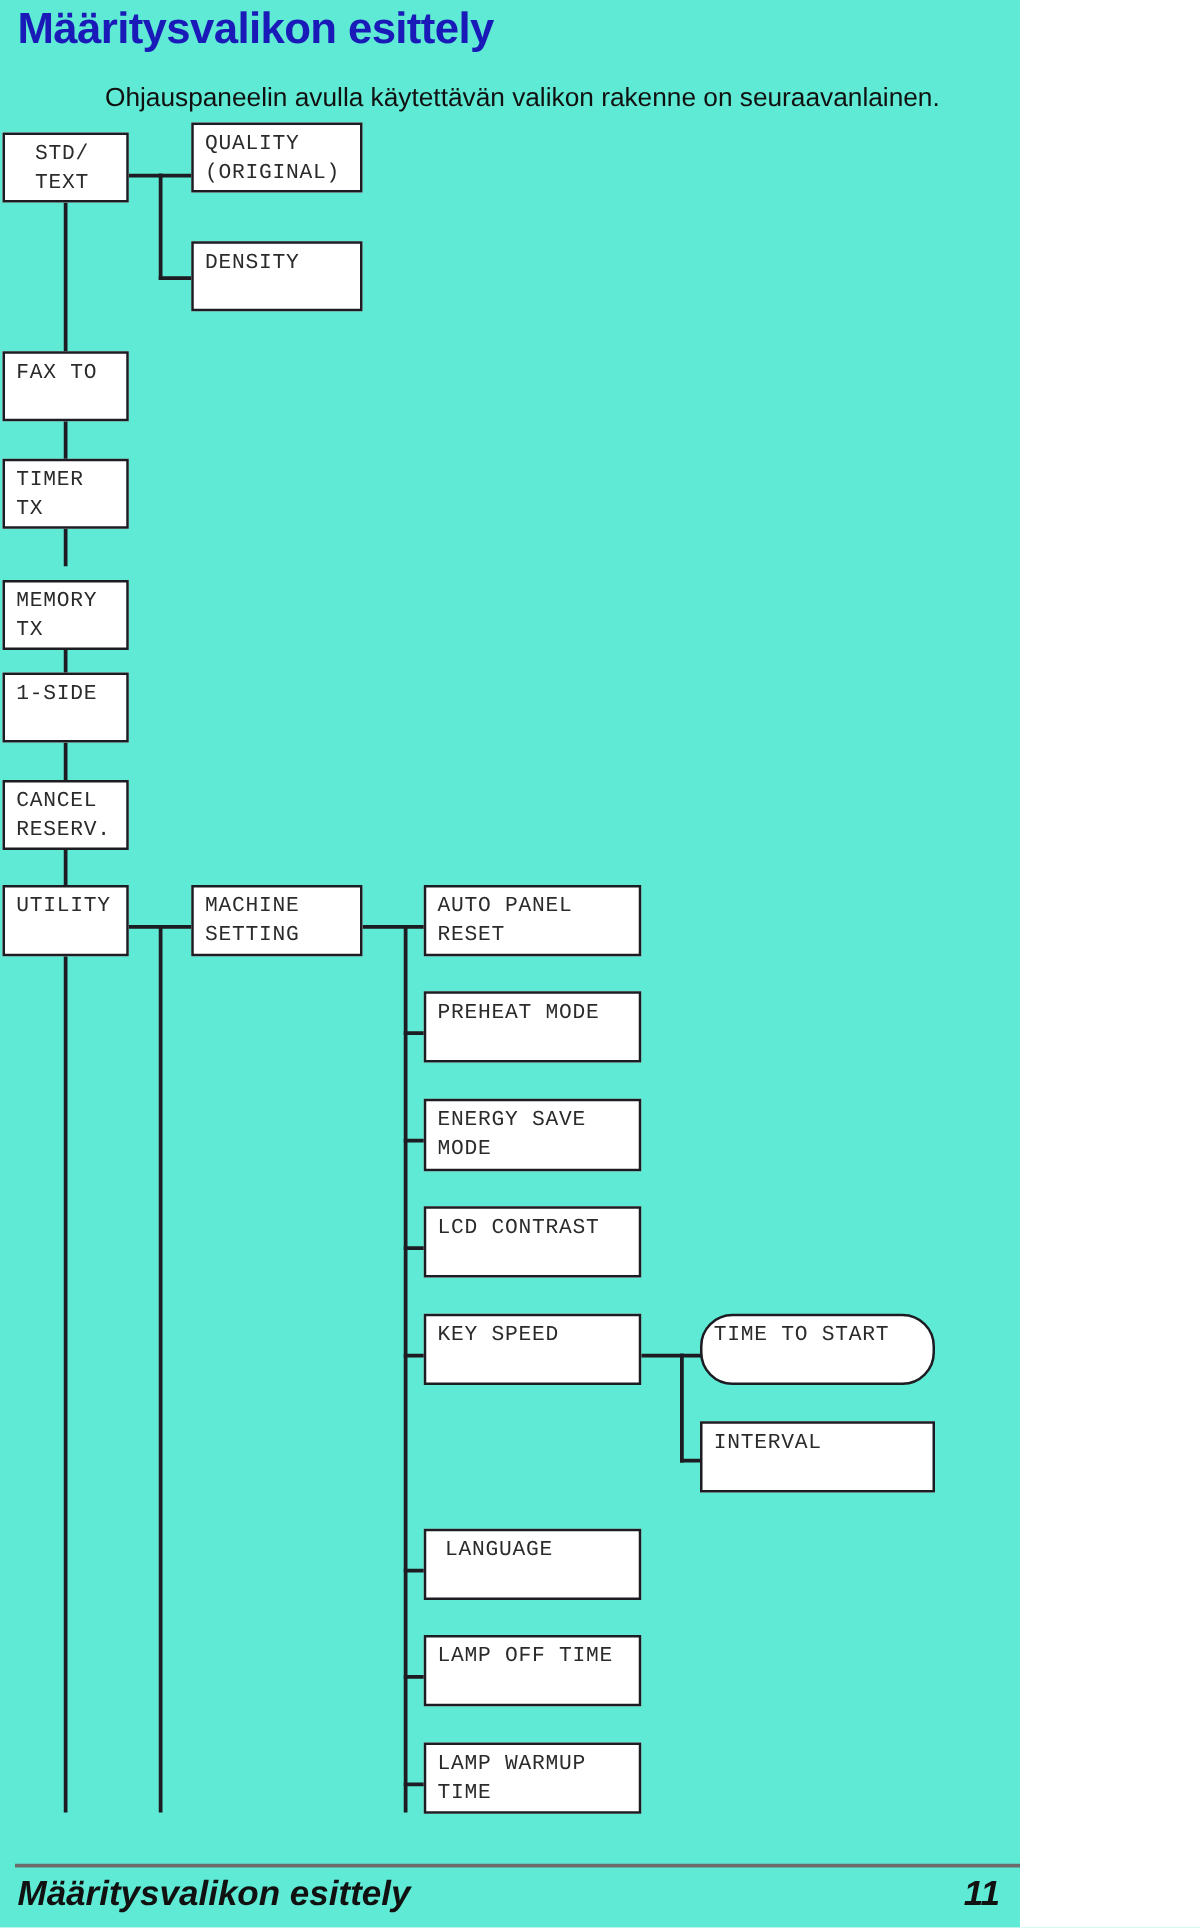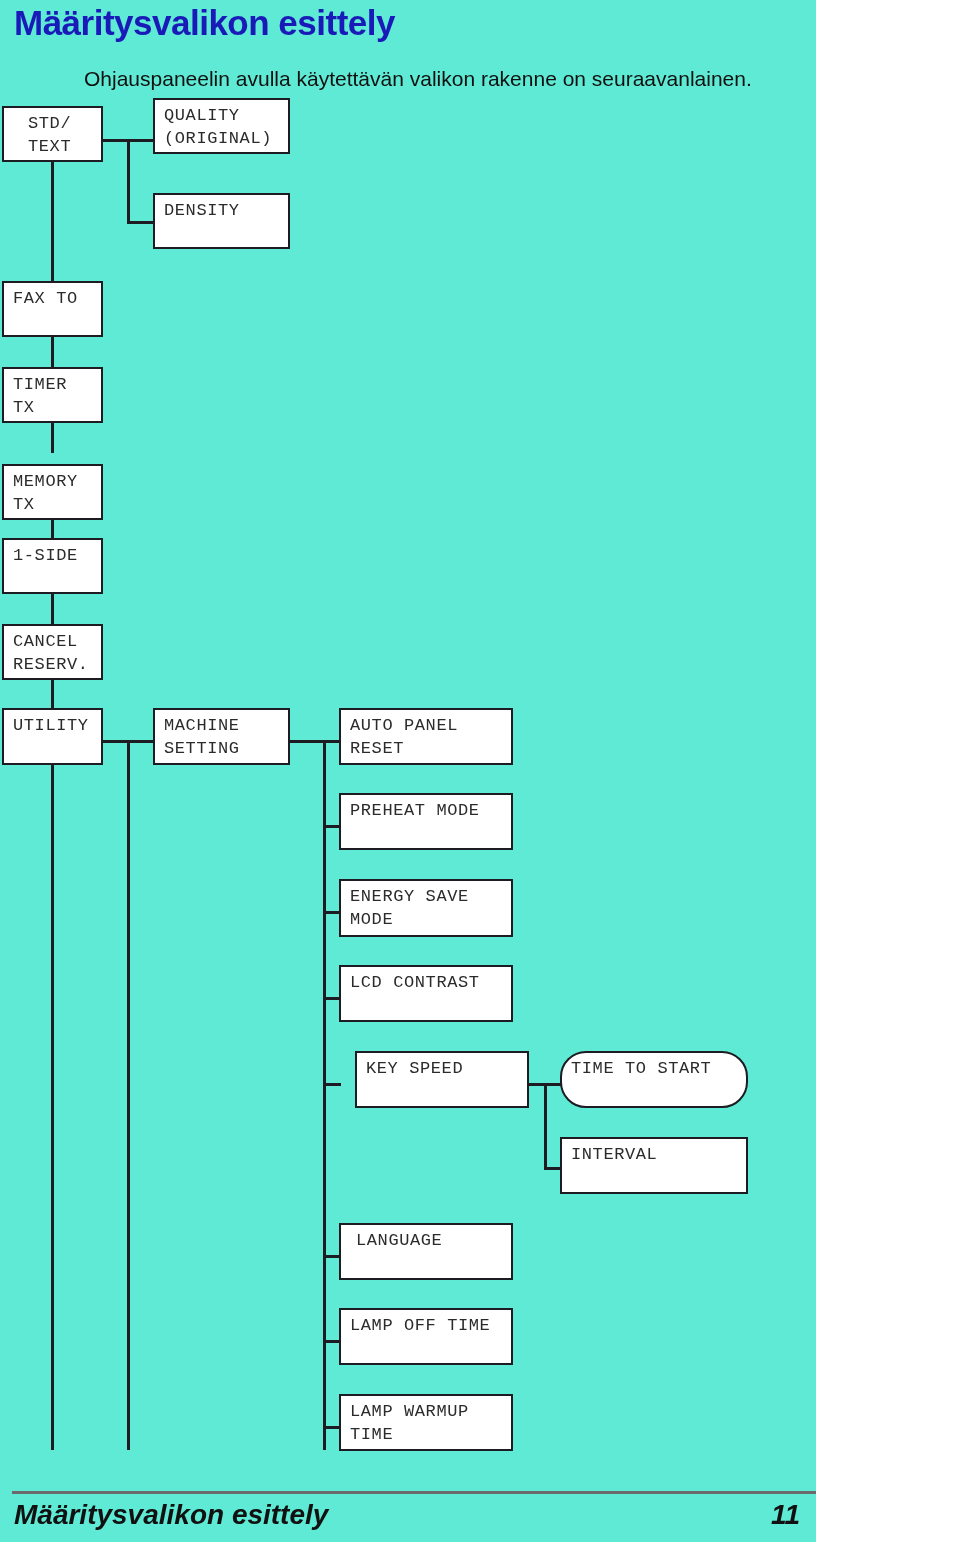--- a/index.html
+++ b/index.html
@@ -157,21 +157,21 @@
 RESERV.</span></div>
       <div class="node" style="left: 2px; top: 708px; width: 101px; height: 57px;"><span>UTILITY</span></div>
       <div class="node" style="left: 153px; top: 708px; width: 137px; height: 57px;"><span>MACHINE
 SETTING</span></div>
       <div class="node" style="left: 339px; top: 708px; width: 174px; height: 57px;"><span>AUTO PANEL
 RESET</span></div>
       <div class="node" style="left: 339px; top: 793px; width: 174px; height: 57px;"><span>PREHEAT MODE</span></div>
       <div class="node" style="left: 339px; top: 879px; width: 174px; height: 58px;"><span>ENERGY SAVE
 MODE</span></div>
       <div class="node" style="left: 339px; top: 965px; width: 174px; height: 57px;"><span>LCD CONTRAST</span></div>
-      <div class="node" style="left: 339px; top: 1051px; width: 174px; height: 57px; margin-left: 16px;"><span>KEY SPEED</span></div>
+      <div class="node" style="left: 339px; top: 1051px; width: 174px; height: 57px;"><span>KEY SPEED</span></div>
       <div class="node" style="left: 560px; top: 1051px; width: 188px; height: 57px; border-radius: 26px;"><span>TIME TO START</span></div>
       <div class="node" style="left: 560px; top: 1137px; width: 188px; height: 57px;"><span>INTERVAL</span></div>
       <div class="node" style="left: 339px; top: 1223px; width: 174px; height: 57px; padding-left: 15px;"><span>LANGUAGE</span></div>
       <div class="node" style="left: 339px; top: 1308px; width: 174px; height: 57px;"><span>LAMP OFF TIME</span></div>
       <div class="node" style="left: 339px; top: 1394px; width: 174px; height: 57px;"><span>LAMP WARMUP
 TIME</span></div>
     </div>
 
   <div class="footer-rule"></div>
   <div class="footer-title">Määritysvalikon esittely</div>

